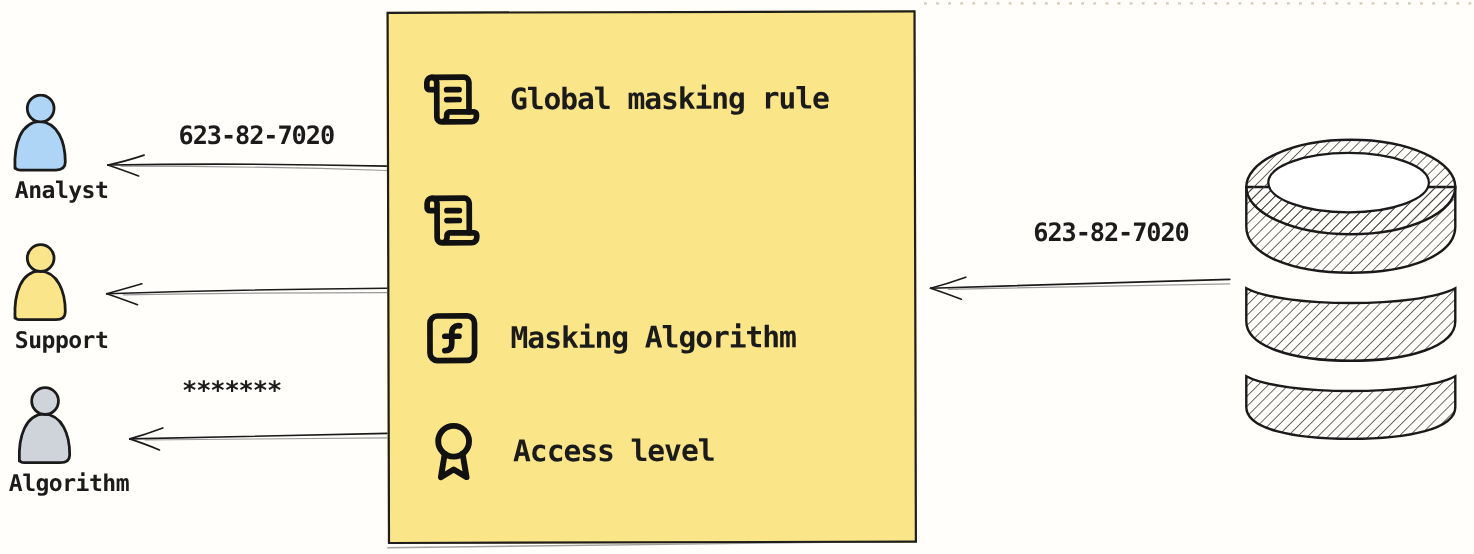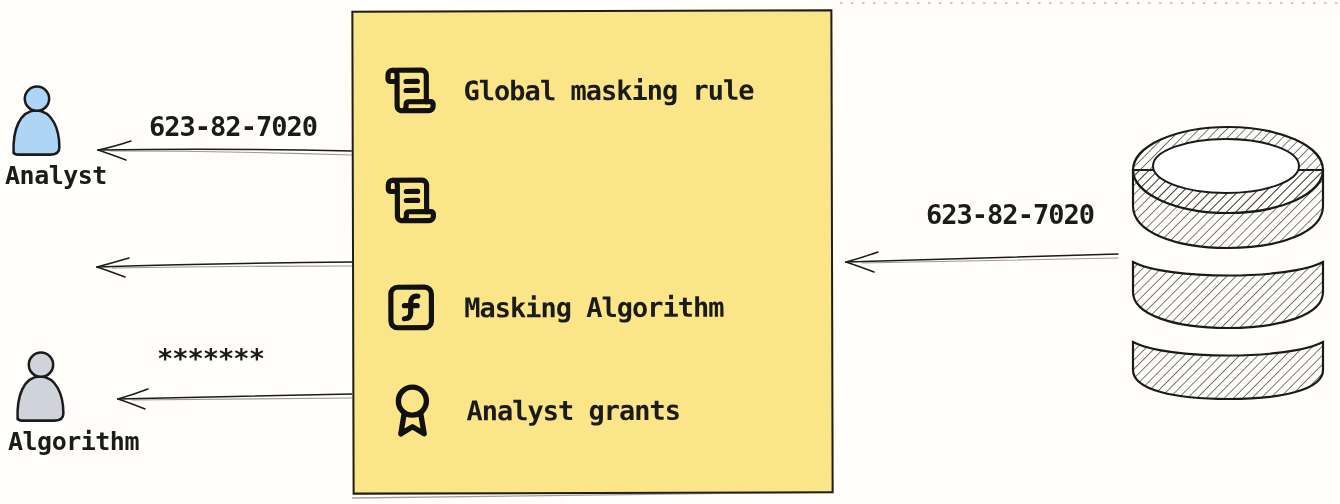--- a/index.html
+++ b/index.html
@@ -3,22 +3,22 @@
 <meta charset="utf-8">
 <style>
   html,body{margin:0;padding:0;}
   .canvas{
     position:relative;width:1340px;height:504px;background:#fffefb;
     font-family:"DejaVu Sans Mono","Liberation Mono",monospace;
     color:#1b1b1b;overflow:hidden;
   }
   .overlay{position:absolute;left:0;top:0;width:1340px;height:504px;}
   .persona{position:absolute;width:104px;text-align:center;}
-  .persona .plabel{font-size:25px;font-weight:700;margin-top:2px;letter-spacing:-0.5px;white-space:nowrap;}
-  .masked-value{position:absolute;font-size:27px;font-weight:700;text-align:center;white-space:nowrap;letter-spacing:-1px;}
+  .persona .plabel{font-size:21px;font-weight:700;margin-top:2px;letter-spacing:-0.5px;white-space:nowrap;}
+  .masked-value{position:absolute;font-size:23px;font-weight:700;text-align:center;white-space:nowrap;letter-spacing:-1px;}
   .policy-box{
     position:absolute;left:352px;top:10px;width:481px;height:484px;
     background:#fae588;border:2.5px solid #1e1e1e;box-sizing:border-box;
     transform:rotate(-0.15deg);
   }
   .p-row{position:absolute;left:30px;display:flex;align-items:center;gap:26px;height:60px;}
   .p-row .ilabel{font-size:27px;font-weight:700;white-space:nowrap;letter-spacing:-1px;}
   .db-wrap{position:absolute;left:1125px;top:120px;width:206px;height:282px;}
   svg{display:block;}
 </style>
@@ -63,20 +63,27 @@
   </svg>
 
   <div class="persona" style="left:4px;top:85px;">
     <svg width="64" height="74" viewBox="0 0 62 76">
       <path d="M 8 70 C 7 46 14 27 31 26 C 48 27 55 45 55 64 C 55 70 51 71.5 46 71.5 L 13 71.5 C 9.5 71.5 8 70.5 8 68 Z" stroke="#1b1b1b" stroke-width="2.6" stroke-linejoin="round" fill="#aed5f6"></path>
       <circle cx="32" cy="14" r="12.5" stroke="#1b1b1b" stroke-width="2.6" fill="#aed5f6"></circle>
     </svg>
     <div class="plabel">Analyst</div>
   </div>
 
+  <div class="persona" style="left:4px;top:221px;">
+    <svg width="64" height="74" viewBox="0 0 62 76">
+      <path d="M 8 70 C 7 46 14 27 31 26 C 48 27 55 45 55 64 C 55 70 51 71.5 46 71.5 L 13 71.5 C 9.5 71.5 8 70.5 8 68 Z" stroke="#1b1b1b" stroke-width="2.6" stroke-linejoin="round" fill="#fbe58a"></path>
+      <circle cx="32" cy="14" r="12.5" stroke="#1b1b1b" stroke-width="2.6" fill="#fbe58a"></circle>
+    </svg>
+    <div class="plabel">Support</div>
+  </div>
 
   <div class="persona" style="left:8px;top:351px;">
     <svg width="64" height="74" viewBox="0 0 62 76">
       <path d="M 8 70 C 7 46 14 27 31 26 C 48 27 55 45 55 64 C 55 70 51 71.5 46 71.5 L 13 71.5 C 9.5 71.5 8 70.5 8 68 Z" stroke="#1b1b1b" stroke-width="2.6" stroke-linejoin="round" fill="#ced4d9"></path>
       <circle cx="32" cy="14" r="12.5" stroke="#1b1b1b" stroke-width="2.6" fill="#ced4d9"></circle>
     </svg>
     <div class="plabel">Algorithm</div>
   </div>
 
   <div class="masked-value" style="left:138px;top:111px;width:190px;">623-82-7020</div>
@@ -111,21 +118,21 @@
         <path d="M9 11.2h5.7"></path>
       </svg>
       <span class="ilabel">Masking Algorithm</span>
     </div>
 
     <div class="p-row" style="top:368px;">
       <svg width="56" height="64" viewBox="0 0 24 24" fill="none" stroke="#111" stroke-width="2.3" stroke-linecap="round" stroke-linejoin="round">
         <circle cx="12" cy="8" r="6"></circle>
         <path d="M15.477 12.89 17 22l-5-3-5 3 1.523-9.11"></path>
       </svg>
-      <span class="ilabel">Analyst grants</span>
+      <span class="ilabel">Access level</span>
     </div>
 
   </div>
 
   <div class="db-wrap">
     <svg width="206" height="282" viewBox="0 0 206 282" fill="none">
       <defs>
         <pattern id="hatch" patternUnits="userSpaceOnUse" width="6.5" height="6.5" patternTransform="rotate(45)">
           <line x1="0" y1="0" x2="0" y2="6.5" stroke="#3f3f3f" stroke-width="1.4"></line>
         </pattern>

